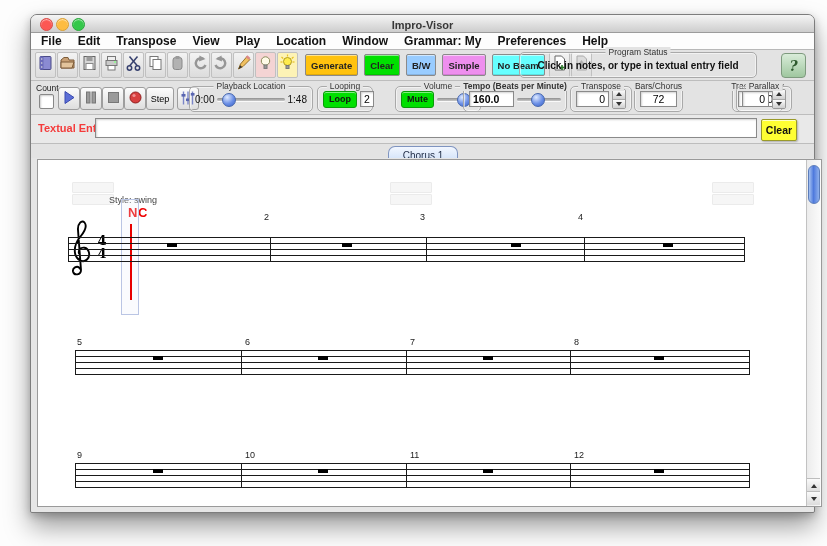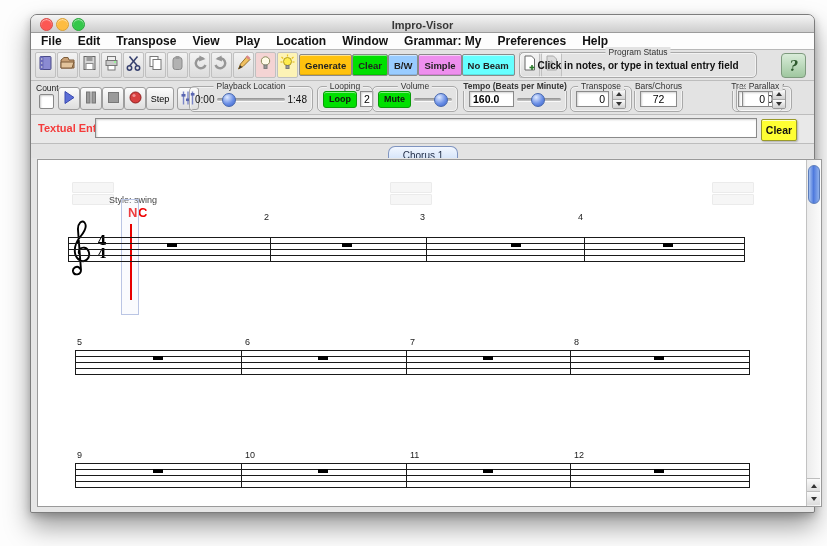--- a/index.html
+++ b/index.html
@@ -20,21 +20,21 @@
            gap:16px;padding-left:10px;font-size:12px;font-weight:600;color:#111;}
   .menubar span{cursor:default;}
   
   .tb1{height:30px;background:#e3e3e3;border-bottom:1px solid #bdbdbd;position:relative;display:flex;align-items:center;padding-left:4px;}
   .icon-btn{width:19px;height:24px;border:1px solid #c0c0c0;border-radius:2px;background:linear-gradient(#f3f3f3,#dcdcdc);
             display:flex;align-items:center;justify-content:center;margin-right:1px;flex:0 0 auto;}
   .icon-btn.pink{background:#f4d4d4;}
   .icon-btn.glow{background:#fdf3b6;}
   .icon-btn.sel{border:2px solid #5a6cc8;width:18px;height:23px;}
   .chip{height:20px;border:1px solid #8a8a8a;border-radius:2px;font-size:9.5px;font-weight:bold;color:#222;
-        display:flex;align-items:center;justify-content:center;padding:0 5px;margin-left:0;
+        display:flex;align-items:center;justify-content:center;padding:0 5px;margin-left:6px;
         box-shadow:inset 0 1px 0 rgba(255,255,255,.55), inset 0 -1px 0 rgba(0,0,0,.12);flex:0 0 auto;}
   .chip.generate{background:#ffc20e;}
   .chip.freeze{background:#00e000;}
   .chip.bw{background:#99ccff;}
   .chip.simple{background:#ee8fee;}
   .chip.nobeam{background:#66ffff;}
   
   .gb{position:absolute;border:1px solid #a9a9a9;border-radius:5px;box-shadow:inset 0 0 0 1px rgba(255,255,255,.55);}
   .gb-title{position:absolute;top:-6px;left:50%;transform:translateX(-50%);background:#e3e3e3;
             font-size:8.5px;color:#333;padding:0 3px;white-space:nowrap;line-height:10px;}
@@ -320,21 +320,21 @@
       </div>
 
       <div class="gb" style="left:286px;top:5px;width:54px;height:24px;">
         <span class="gb-title">Looping</span>
         <div class="row">
           <div class="mini">Loop</div>
           <div class="field ct" style="width:15px;">2</div>
         </div>
       </div>
 
-      <div class="gb" style="left:341px;top:5px;width:84px;height:24px;text-align:right;">
+      <div class="gb" style="left:364px;top:5px;width:84px;height:24px;text-align:right;">
         <span class="gb-title">Volume</span>
         <div class="row">
           <div class="mini">Mute</div>
           <div class="slider">
               <div class="sthumb" style="left:68%;"></div>
             </div>
         </div>
       </div>
 
       <div class="gb" style="left:432px;top:5px;width:102px;height:24px;font-weight:bold;">

